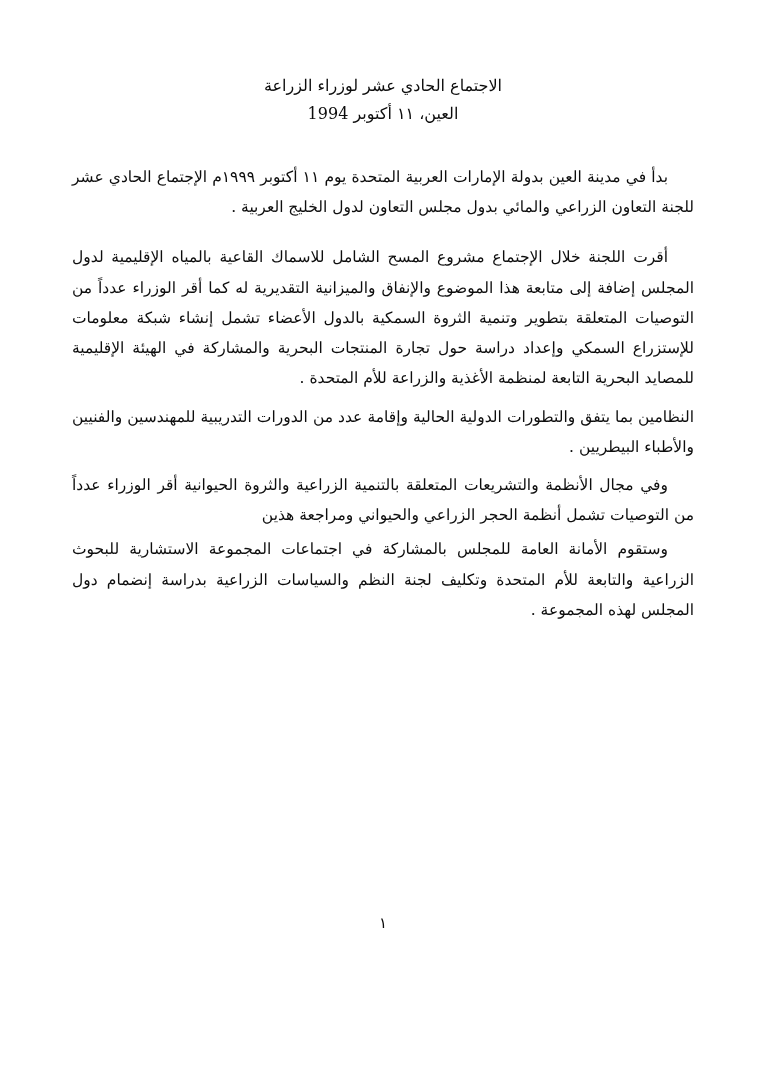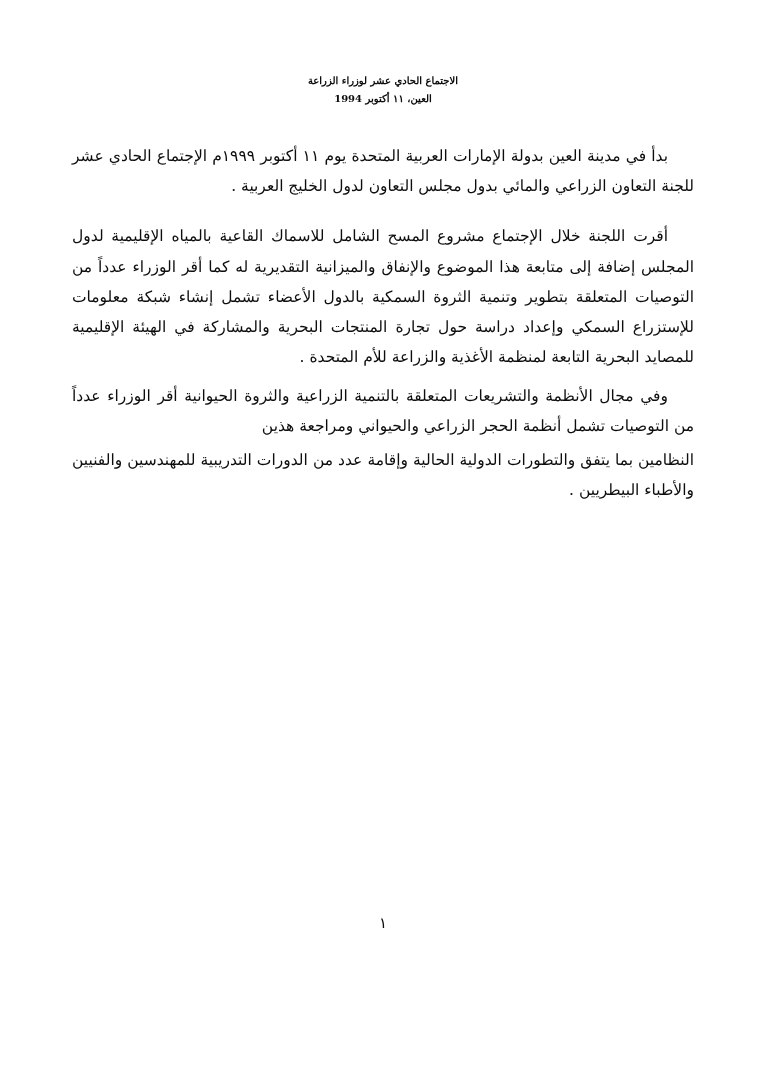--- a/index.html
+++ b/index.html
@@ -23,22 +23,22 @@
     height: 1084px;
     box-sizing: border-box;
     padding: 62px 72px 40px 72px;
   }
   .doc-header {
     text-align: center;
     margin-top: 10px;
     margin-bottom: 34px;
   }
   .doc-header .title-line {
-    font-weight: bold;
-    font-size: 10px;
+    font-weight: normal;
+    font-size: 16px;
     line-height: 1.75;
     letter-spacing: 0px;
   }
   .body-text {
     font-size: 15.5px;
     line-height: 1.95;
     text-align: justify;
     text-justify: inter-word;
   }
   .para {
@@ -72,19 +72,20 @@
 <div class="page">
 
   <div class="doc-header">
     <div class="title-line">الاجتماع الحادي عشر لوزراء الزراعة</div>
     <div class="title-line">العين، ١١ أكتوبر 1994</div>
   </div>
 
   <div class="body-text">
     <p class="para indent gap-lg">بدأ في مدينة العين بدولة الإمارات العربية المتحدة يوم ١١ أكتوبر ١٩٩٩م الإجتماع الحادي عشر للجنة التعاون الزراعي والمائي بدول مجلس التعاون لدول الخليج العربية .</p>
     <p class="para indent gap-sm">أقرت اللجنة خلال الإجتماع مشروع المسح الشامل للاسماك القاعية بالمياه الإقليمية لدول المجلس إضافة إلى متابعة هذا الموضوع والإنفاق والميزانية التقديرية له كما أقر الوزراء عدداً من التوصيات المتعلقة بتطوير وتنمية الثروة السمكية بالدول الأعضاء تشمل إنشاء شبكة معلومات للإستزراع السمكي وإعداد دراسة حول تجارة المنتجات البحرية والمشاركة في الهيئة الإقليمية للمصايد البحرية التابعة لمنظمة الأغذية والزراعة للأم المتحدة .</p>
+    <p class="para gap-sm">النظامين بما يتفق والتطورات الدولية الحالية وإقامة عدد من الدورات التدريبية للمهندسين والفنيين والأطباء البيطريين .</p>
     <p class="para indent tight">وفي مجال الأنظمة والتشريعات المتعلقة بالتنمية الزراعية والثروة الحيوانية أقر الوزراء عدداً من التوصيات تشمل أنظمة الحجر الزراعي والحيواني ومراجعة هذين</p>
-    <p class="para gap-sm">النظامين بما يتفق والتطورات الدولية الحالية وإقامة عدد من الدورات التدريبية للمهندسين والفنيين والأطباء البيطريين .</p>
+    <p class="para indent gap-sm">وستقوم الأمانة العامة للمجلس بالمشاركة في اجتماعات المجموعة الاستشارية للبحوث الزراعية والتابعة للأم المتحدة وتكليف لجنة النظم والسياسات الزراعية بدراسة إنضمام دول المجلس لهذه المجموعة .</p>
   </div>
 
   <div class="page-number">١</div>
 
 </div>
 
 </body></html>

